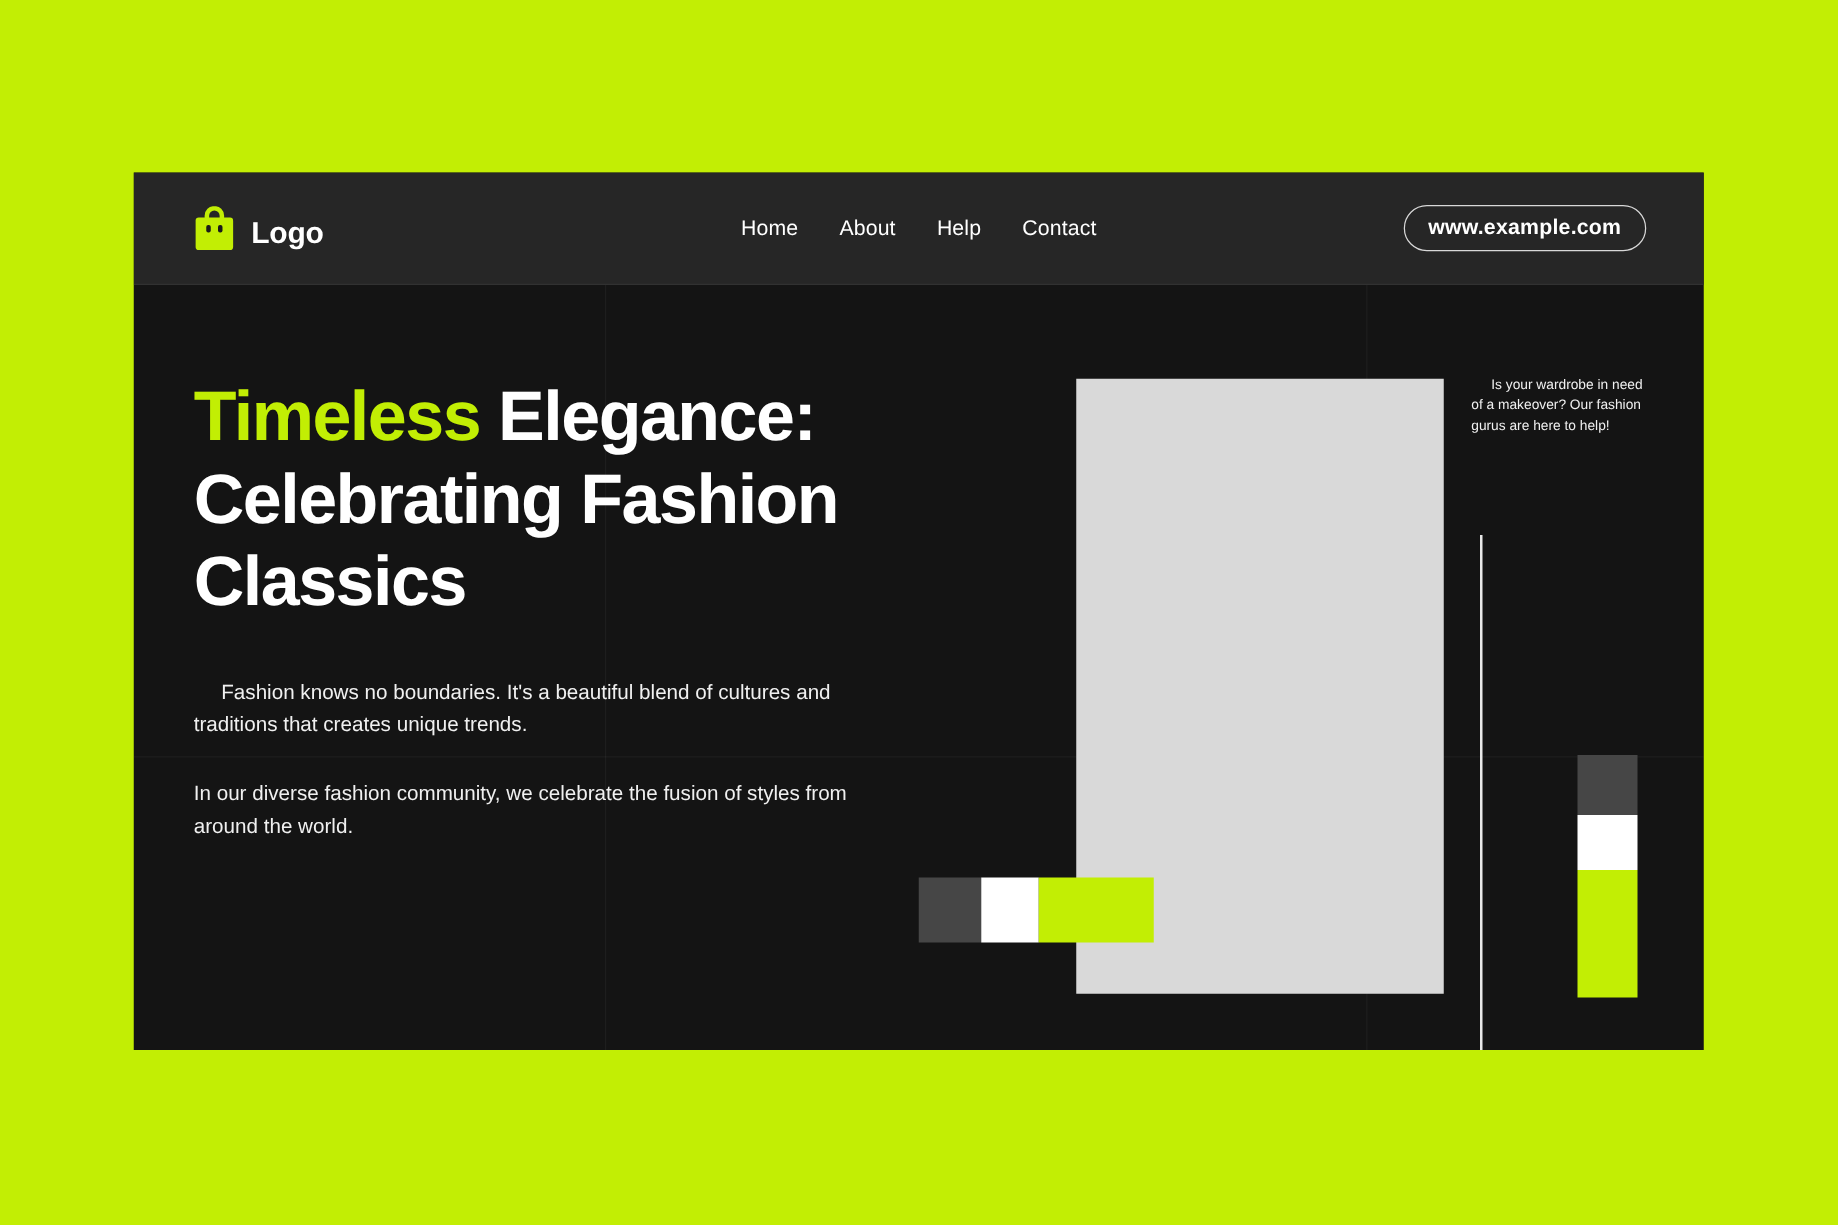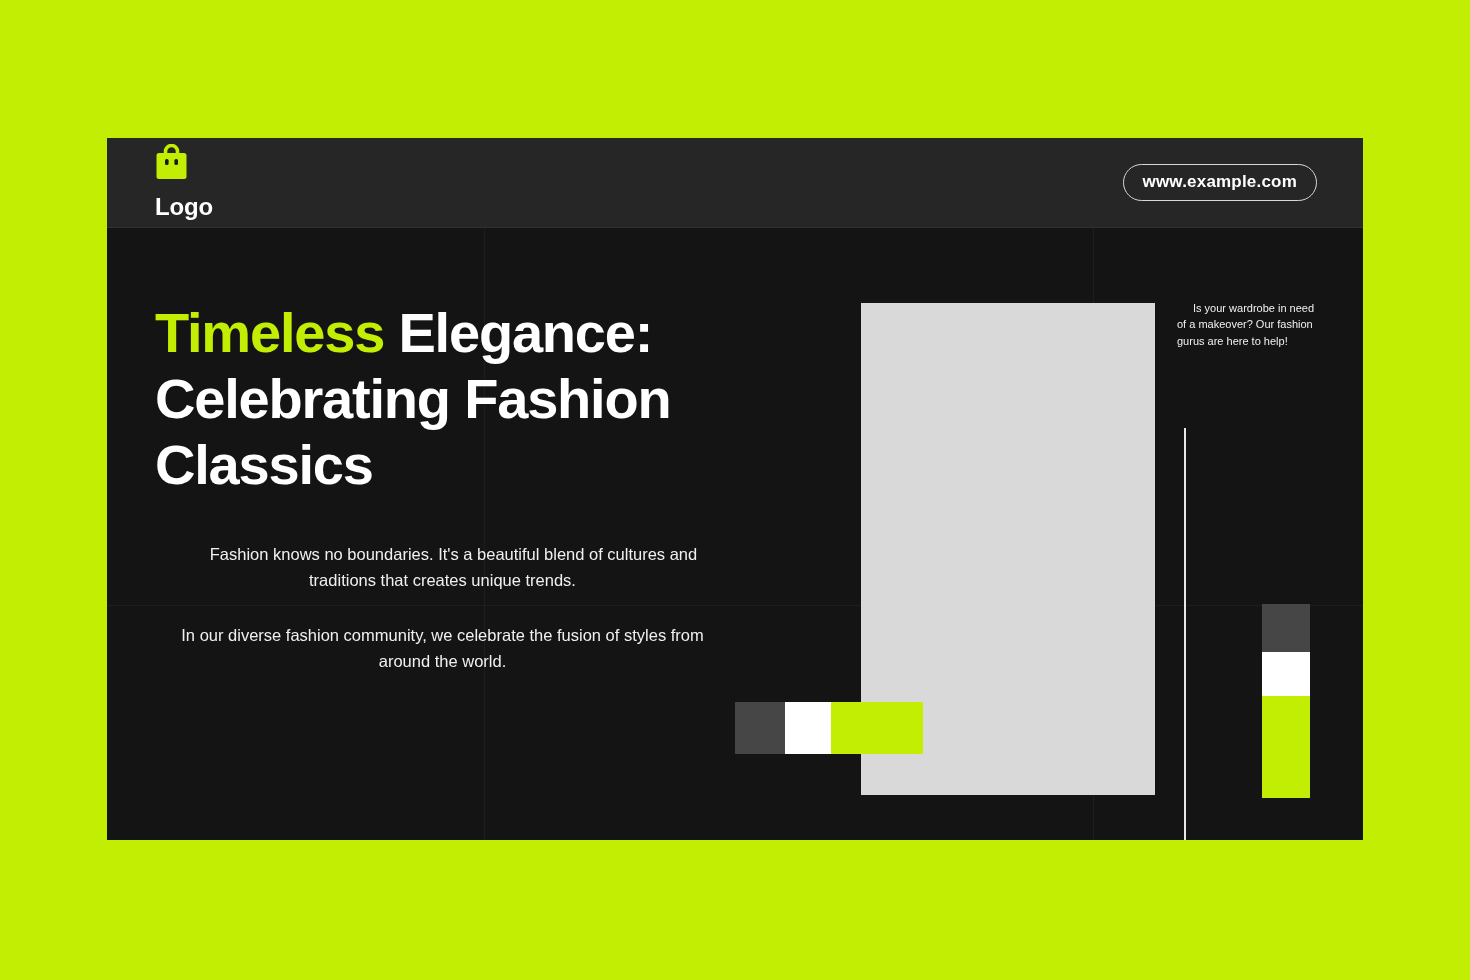--- a/index.html
+++ b/index.html
@@ -30,21 +30,21 @@
   
   .header {
     position:absolute; left:0; top:0;
     width:100%; height:90px;
     background:#262626;
     display:flex; align-items:center;
     padding:0 46px 0 48px;
     border-bottom:1px solid rgba(255,255,255,0.055);
     z-index:5;
   }
-  .brand { display:flex; align-items:flex-start; gap:13px;flex-direction:column; }
+  .brand { display:flex; align-items:flex-end; gap:13px; }
   .bag-icon { width:33px; height:36px; display:block; }
   .brand-name {
     color:#ffffff; font-size:24px; font-weight:bold;
     letter-spacing:-0.2px;
   }
   .nav {
     position:absolute; left:0; right:0;
     display:flex; justify-content:center; gap:33px;
     pointer-events:none;
   }
@@ -78,21 +78,20 @@
     color:#ffffff;
     letter-spacing:-1.2px;
   }
   .headline .hl-accent { color:#c2ee04; }
 
   .para {
     color:#f0f0f0;
     font-size:16.5px;
     line-height:1.55;
     max-width:575px;
-    text-align:center;
   }
   .para-1 { margin-top:44px; text-indent:22px; }
   .para-2 { margin-top:30px; }
 
   
   .img-placeholder {
     position:absolute;
     left:754px; top:165px;
     width:294px; height:492px;
     background:#d9d9d9;
@@ -155,20 +154,26 @@
     <div class="brand">
       <svg class="bag-icon" viewBox="0 0 33 36">
         <rect x="1.5" y="9" width="30" height="26" rx="2.5" fill="#c2ee04"></rect>
         <path d="M10.5 11.5 V7.5 a6 6 0 0 1 12 0 V11.5" fill="none" stroke="#c2ee04" stroke-width="3.6"></path>
         <rect x="10" y="15" width="3.6" height="6" rx="1.6" fill="#1a1a1a"></rect>
         <rect x="19.4" y="15" width="3.6" height="6" rx="1.6" fill="#1a1a1a"></rect>
       </svg>
       <span class="brand-name">Logo</span>
     </div>
 
+    <nav class="nav">
+      <a href="#">Home</a>
+      <a href="#">About</a>
+      <a href="#">Help</a>
+      <a href="#">Contact</a>
+    </nav>
 
     <div class="url-pill">www.example.com</div>
   </div>
 
   <div class="hero-left">
     <h1 class="headline"><span class="hl-accent">Timeless</span><span> Elegance: Celebrating Fashion Classics</span></h1>
     <p class="para para-1">Fashion knows no boundaries. It's a beautiful blend of cultures and traditions that creates unique trends.</p>
     <p class="para para-2">In our diverse fashion community, we celebrate the fusion of styles from around the world.</p>
   </div>
 

